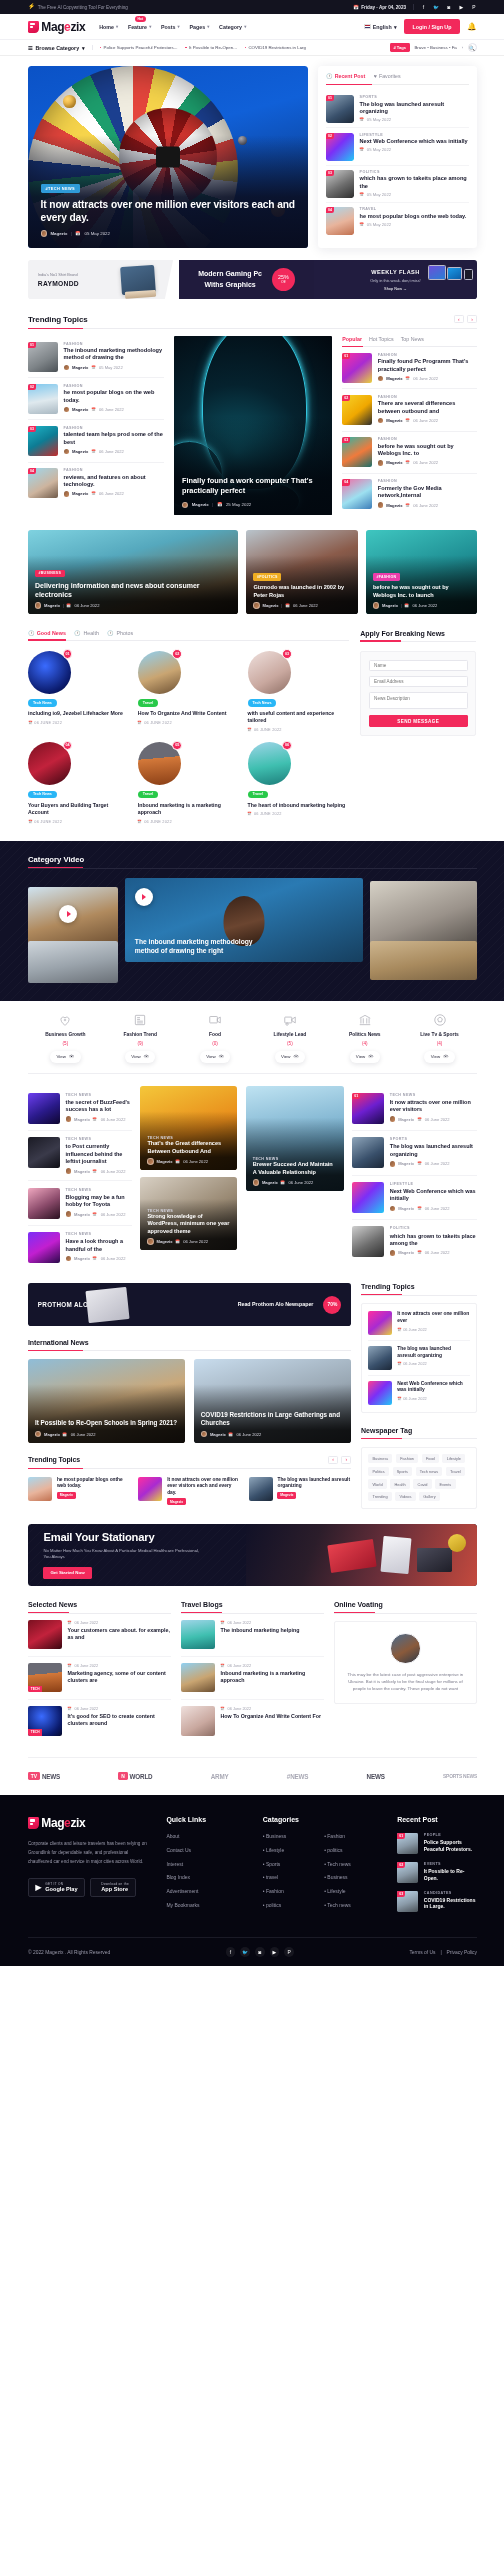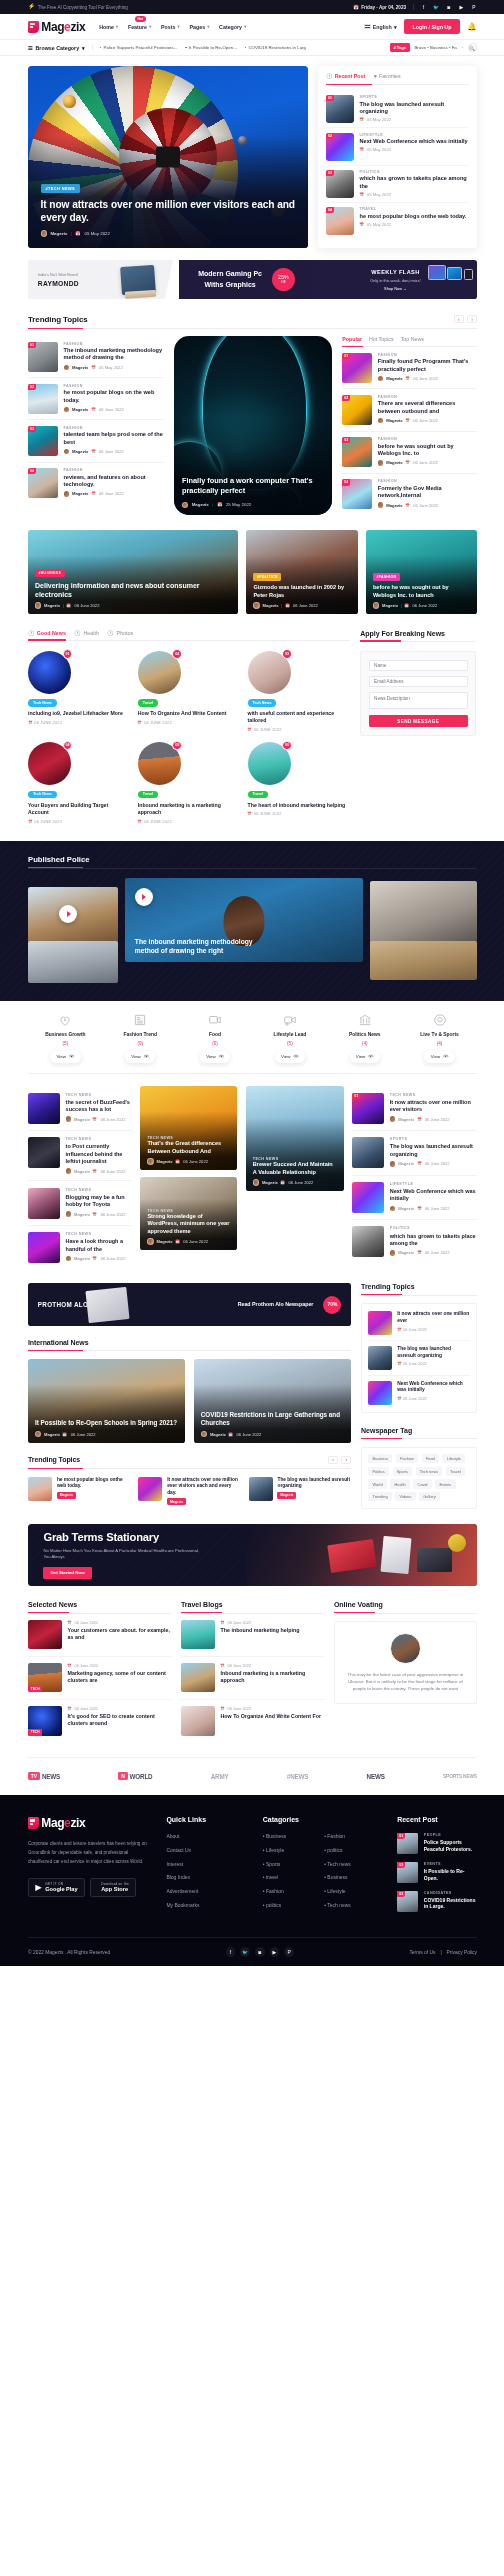--- a/index.html
+++ b/index.html
@@ -136,21 +136,21 @@
   
   .trendRow{display:flex;gap:9.8px;margin-top:7px}
   .trendCol{width:140px}
   .tcard{display:flex;gap:5.6px;padding:5.6px 0;border-bottom:0.7px solid #f1f1f4}
   .tcard:last-child{border-bottom:none}
   .tthumb{width:30px;height:30px;border-radius:2.1px;position:relative;overflow:hidden;flex:none}
   .tmeta{display:flex;align-items:center;gap:2.8px;margin-top:2.8px;font-size:4.1px;color:#9a9aa8}
   .tmeta b{color:#2a2a3c;font-size:4.2px}
   .avatar-s{width:5.6px;height:5.6px;border-radius:50%;background:linear-gradient(135deg,#8a5a3b,#c98a5e);display:inline-block}
 
-  .featMid{width:164px;border-radius:15px;overflow:hidden;position:relative;
+  .featMid{width:164px;border-radius:1px;overflow:hidden;position:relative;
     background:radial-gradient(circle at 40% 65%,#0e5b6b 0%,#05222e 45%,#02080f 100%)}
   .neon{position:absolute;border:0.8px solid #3fe6ff;border-radius:50%;box-shadow:0 0 5.6px #3fe6ff,0 0 11.2px rgba(63,230,255,.5);opacity:.9}
   .n1{width:105px;height:168px;left:28px;top:-14px;border-radius:50% 50% 45% 45%;border-color:#39d8f2;border-width:1px}
   .n2{width:67px;height:67px;left:-18px;top:105px}
   .n3{width:84px;height:42px;left:42px;top:144px;border-radius:50%}
   .featShade{position:absolute;inset:0;background:linear-gradient(to bottom,rgba(2,8,15,0) 45%,rgba(2,8,15,.9) 80%,#02080f 100%)}
   .featBody{position:absolute;left:8.4px;right:8.4px;bottom:7px;z-index:4}
   .featTitle{color:#fff;font-size:7.4px;font-weight:bold;line-height:1.35}
 
   .popCol{width:139px}
@@ -816,21 +816,21 @@
           <textarea class="ftext" placeholder="News Description" style=""></textarea>
           <button class="fbtn">SEND MESSAGE</button>
         </div>
       </div>
     </div>
   </div>
 
   <div class="videoSect">
     <div class="container">
       <div class="vhead">
-          <div class="vtitle">Published Police</div>
+          <div class="vtitle">Category Video</div>
         </div>
       <div class="vrow">
         <div class="vthumb v1">
             <div class="playBtn" style="left:31px;top:18px">
               <i></i>
             </div>
           </div>
         <div class="vthumb v2">
           <div class="face"></div>
           <div class="playBtn" style="left:9.8px;top:9.8px">
@@ -1196,21 +1196,21 @@
           <span class="tagchip">Events</span>
           <span class="tagchip">Trending</span>
           <span class="tagchip">Videos</span>
           <span class="tagchip">Gallery</span>
         </div>
       </div>
     </div>
 
     <div class="statBan">
       <div style="position:relative;z-index:3">
-        <div class="stTitle">Grab Terms Stationary</div>
+        <div class="stTitle">Email Your Stationary</div>
         <div class="stSub" style="max-width:161px">No Matter How Much You Know About A Particular Medical Healthcare Professional, You Always</div>
         <button class="stBtn">Get Started Now</button>
       </div>
       <div class="stProps">
         <div class="prop p1"></div>
         <div class="prop p2"></div>
         <div class="prop p3"></div>
         <div class="prop p4"></div>
       </div>
     </div>

